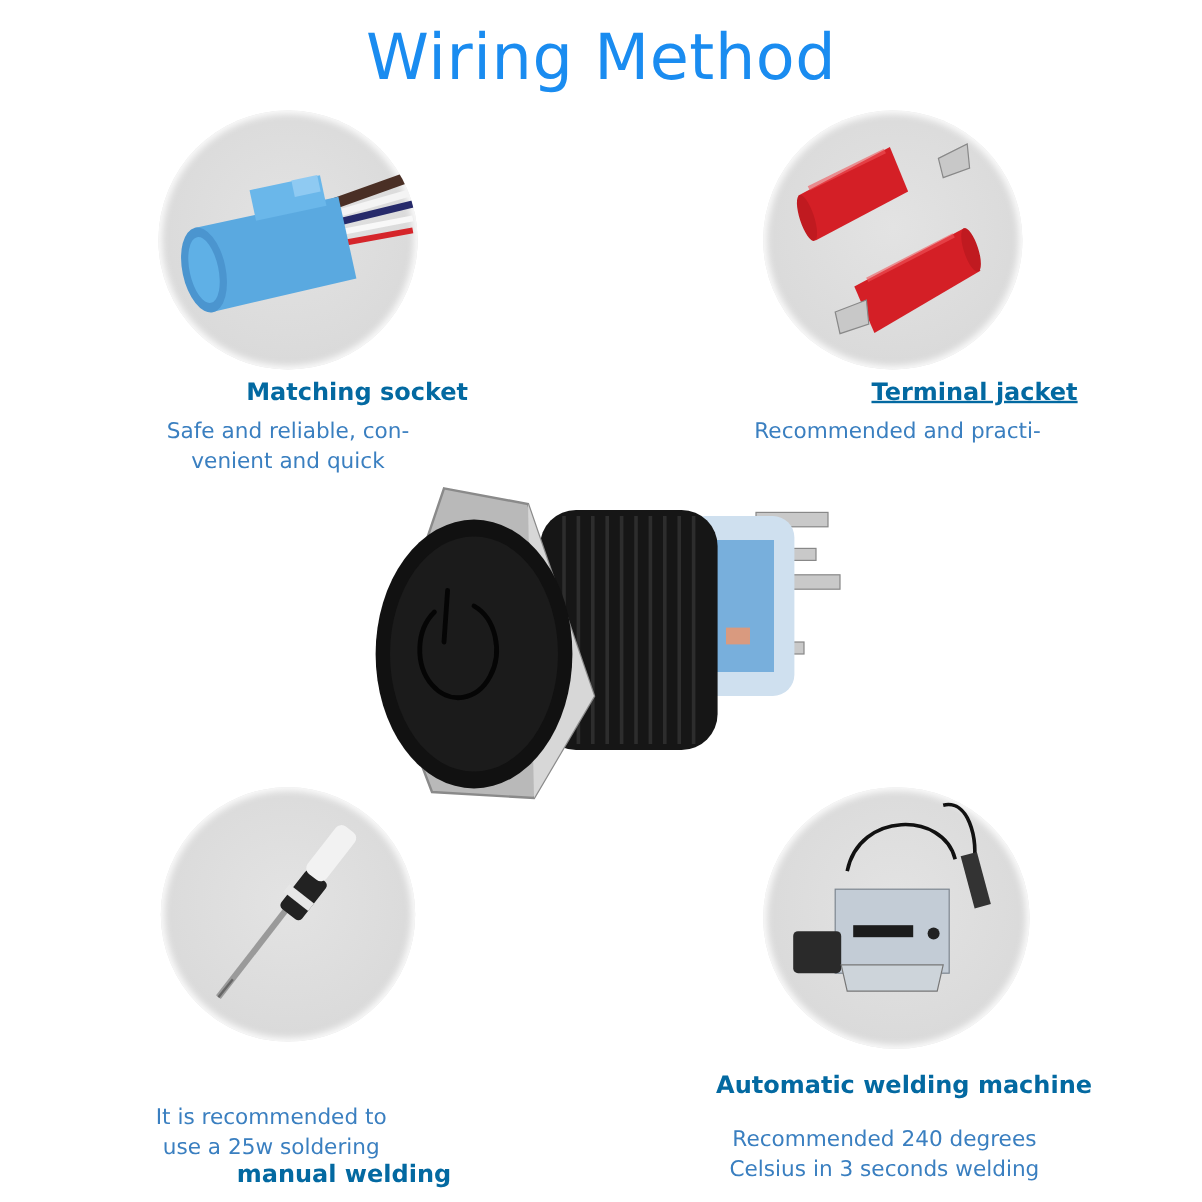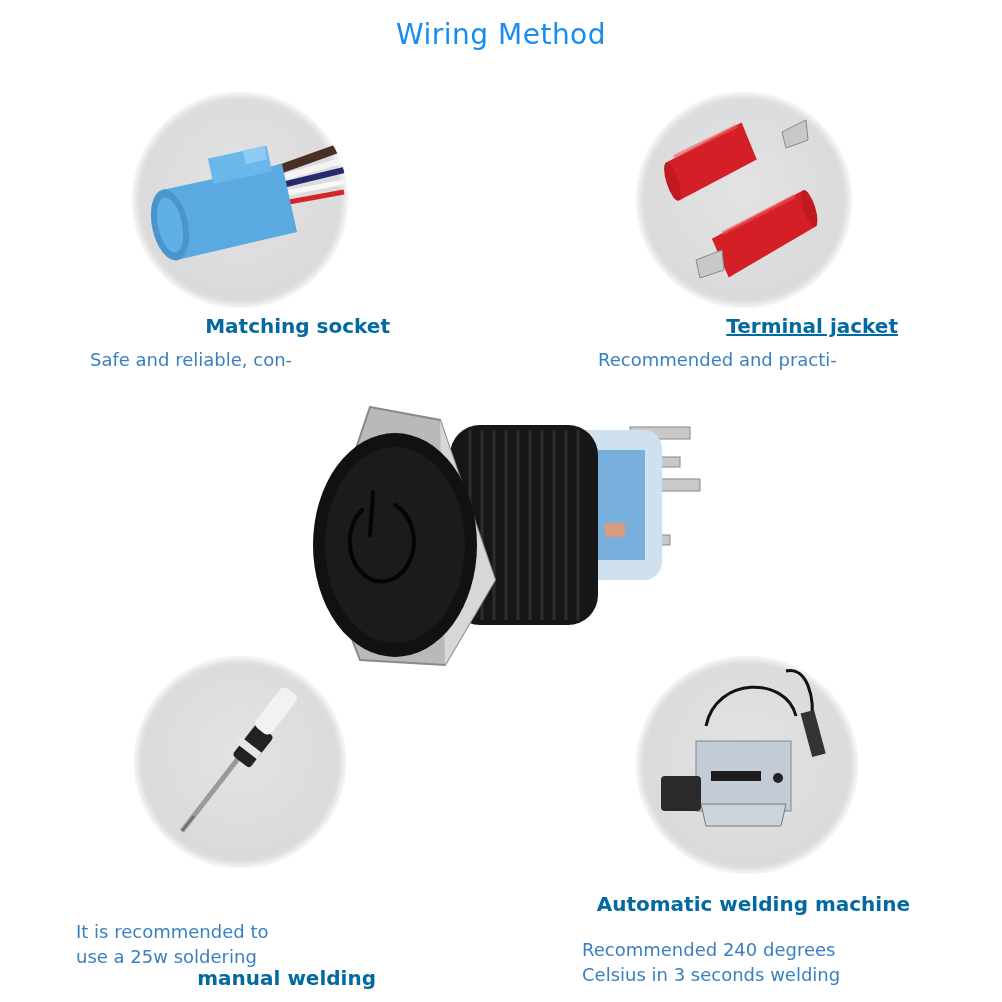--- a/index.html
+++ b/index.html
@@ -1,24 +1,24 @@
 <!DOCTYPE html>
 <html><head>
 <meta charset="utf-8">
 <style>
   html, body { margin: 0; padding: 0; background: #ffffff; }
   body { width: 1002px; height: 1002px; position: relative; overflow: hidden;
          font-family: "DejaVu Sans", sans-serif; }
   .title { position: absolute; top: 18px; left: 0; width: 1002px; text-align: center;
-           font-size: 28px; color: #1a8cf0; letter-spacing: 0.5px; }
+           font-size: 53px; color: #1a8cf0; letter-spacing: 0.5px; }
   .circle { position: absolute; border-radius: 50%; background: radial-gradient(circle at 50% 45%, #e3e3e3 0%, #dadada 70%, #d6d6d6 100%);
             box-shadow: 0 0 6px 3px rgba(255,255,255,0.9) inset; overflow: hidden; }
   .card-title { position: absolute; text-align: right; font-weight: bold; color: #0369a1;
                 font-size: 20px; font-family: "DejaVu Sans", sans-serif; white-space: nowrap; }
-  .card-desc { position: absolute; text-align: left; color: #3a7fc0; font-size: 18px;
+  .card-desc { position: absolute; text-align: center; color: #3a7fc0; font-size: 18px;
                line-height: 25px; font-family: "DejaVu Sans", sans-serif; }
   .card-desc span { display: block; white-space: nowrap; }
   svg { display: block; }
 </style>
 </head>
 <body>
 
 <div class="title">Wiring Method</div>
 
 <div class="circle" style="left:132px; top:92px; width:216px; height:216px;">
@@ -33,20 +33,21 @@
     <path d="M30 98 L150 72 L165 140 L45 168 Z" fill="#5aa9e0"></path>
     <ellipse cx="38" cy="133" rx="18" ry="36" transform="rotate(-12 38 133)" fill="#4b95cf"></ellipse>
     <ellipse cx="38" cy="133" rx="12" ry="28" transform="rotate(-12 38 133)" fill="#5fb0e6"></ellipse>
     <rect x="78" y="60" width="60" height="26" fill="#6ab7ea" transform="rotate(-12 108 73)"></rect>
     <rect x="112" y="56" width="22" height="14" fill="#8fcaf2" transform="rotate(-12 123 63)"></rect>
   </svg>
 </div>
 <div class="card-title" style="left:90px; top:314px; width:300px;">Matching socket</div>
 <div class="card-desc" style="left:90px; top:347px; width:300px;">
   <span>Safe and reliable, con-</span>
+  <span>venient and quick</span>
 </div>
 
 <div class="circle" style="left:636px; top:92px; width:216px; height:216px;">
   <svg width="216" height="216" viewBox="0 0 216 216">
     <g transform="rotate(-18 80 65)">
       <path d="M30 55 L115 40 L118 80 L32 95 Z" fill="#d41f26"></path>
       <ellipse cx="31" cy="75" rx="6" ry="20" fill="#c01a20"></ellipse>
       <path d="M40 52 L110 42" stroke="#f0555a" stroke-width="4" opacity="0.6"></path>
     </g>
     <path d="M146 40 L170 28 L172 48 L150 56 Z" fill="#c8c8c8" stroke="#888" stroke-width="1"></path>

